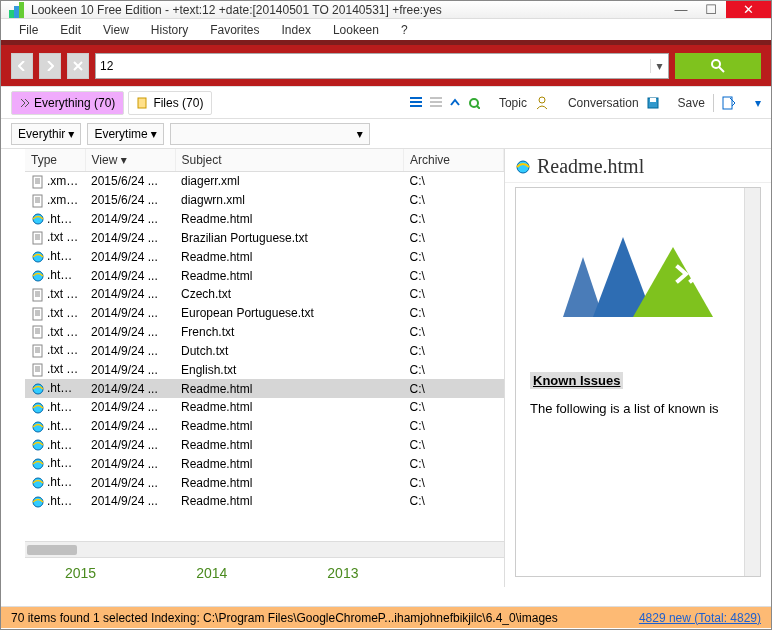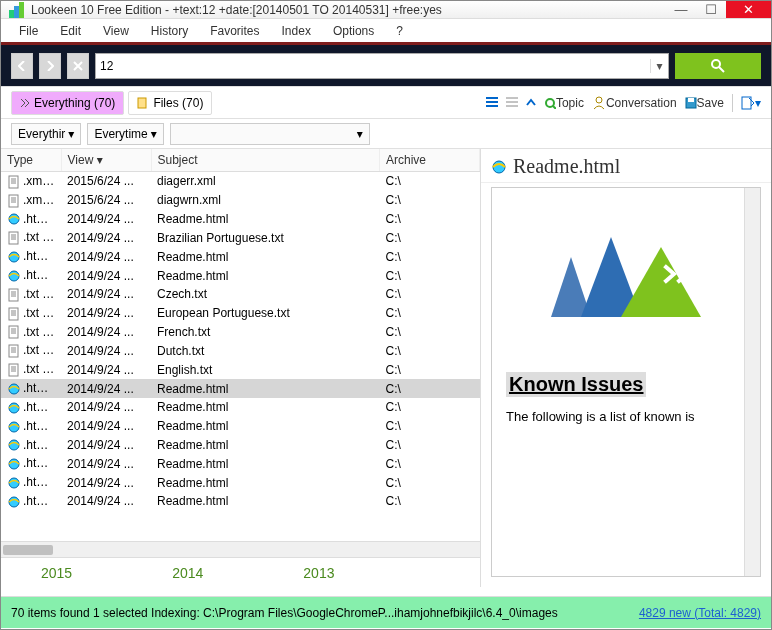--- a/index.html
+++ b/index.html
@@ -7,48 +7,48 @@
 
 
 .titlebar { height: 18px; background: linear-gradient(#fff, #f0f0f0); display: flex; align-items: center; padding: 0 0 0 8px; border-bottom: 1px solid #ddd; }
 .app-icon { width: 16px; height: 16px; margin-right: 6px; }
 .titlebar-text { flex: 1; color: #333; font-size: 12px; }
 .win-btns { display: flex; height: 100%; }
 .win-btn { width: 30px; height: 100%; display: flex; align-items: center; justify-content: center; color: #555; font-size: 13px; line-height: 1; }
 .win-btn.close { background: #e81123; color: #fff; width: 45px; }
 
 
-.menubar { height: 26px; display: flex; align-items: center; padding: 0 10px; gap: 6px; border-bottom: 3px solid #7f1d1d; }
+.menubar { height: 26px; display: flex; align-items: center; padding: 0 10px; gap: 6px; border-bottom: 5px solid #7f1d1d; }
 .menubar span { padding: 3px 8px; color: #333; }
 .menu-spacer { flex: 1; }
 .business-link { color: #1e90ff; text-decoration: underline; }
 
 
-.searchbar { height: 42px; display: flex; align-items: center; padding: 6px 10px; gap: 6px; background: #0f172a; border-bottom: 1px solid #e0e0e0; }
+.searchbar { height: 42px; display: flex; align-items: center; padding: 6px 10px; gap: 6px; background: #b91c1c; border-bottom: 1px solid #e0e0e0; }
 .nav-btn { width: 22px; height: 26px; background: #d8d8d8; display: flex; align-items: center; justify-content: center; color: #fff; border: 1px solid #ccc; }
 .search-input-wrap { flex: 1; display: flex; border: 1px solid #aaa; height: 26px; background: #fff; align-items: center; }
 .search-dd { width: 18px; text-align: center; color: #555; border-left: 1px solid #ddd; }
 .search-btn { width: 86px; height: 26px; background: #7fc21e; display: flex; align-items: center; justify-content: center; }
 
 
 .tabbar { height: 32px; display: flex; align-items: center; padding: 0 10px; gap: 4px; border-bottom: 1px solid #e0e0e0; }
 .tab { padding: 4px 8px; display: flex; align-items: center; gap: 4px; background: #f0abfc; border: 1px solid #ddd; border-radius: 2px; }
 .tab.active { background: #fff; justify-content: center; }
 .tab-spacer { flex: 1; }
 .tool-icons { display: flex; align-items: center; gap: 8px; }
-.tool-icon { display: flex; align-items: center; gap: 0; color: #333; }
+.tool-icon { display: flex; align-items: center; gap: 19px; color: #333; }
 
 
 .ddrow { height: 30px; display: flex; align-items: center; padding: 0 10px; gap: 6px; border-bottom: 1px solid #e0e0e0; }
 .dd { border: 1px solid #ccc; padding: 3px 6px; display: flex; align-items: center; gap: 3px; background: #fafafa; }
 .dd.wide { flex: 1; max-width: 200px; justify-content: flex-end; }
 
 
 .main { display: flex; height: 438px; }
-.left-pane { flex: 0 0 480px; display: flex; flex-direction: column; border-right: 1px solid #ddd; }
+.left-pane { flex: 0 0 480px; display: flex; flex-direction: column; border-right: 1px solid #ddd; margin-left: 24px; }
 .right-pane { flex: 1; display: flex; flex-direction: column; overflow: hidden; }
 
 
 .tbl { width: 100%; border-collapse: collapse; table-layout: fixed; }
 .tbl th { text-align: left; padding: 4px 6px; background: #fafafa; border-bottom: 1px solid #ddd; border-right: 1px solid #eee; font-weight: normal; color: #333; white-space: nowrap; overflow: hidden; }
 .tbl td { padding: 2px 6px; white-space: nowrap; overflow: hidden; text-overflow: ellipsis; }
 .tbl tr.selected { background: #d6d6d6; }
 .file-ico { display: inline-block; width: 14px; height: 14px; margin-right: 2px; vertical-align: middle; }
 .tbl-wrap { flex: 1; overflow-y: auto; overflow-x: hidden; }
 .hscroll { height: 16px; border-top: 1px solid #ddd; background: #f0f0f0; position: relative; }
@@ -57,26 +57,26 @@
 
 .timeline { height: 30px; border-top: 1px solid #ddd; display: flex; align-items: center; padding: 0 40px; gap: 100px; }
 .timeline span { color: #4a8a1e; font-size: 14px; position: relative; }
 
 
 .preview-header { padding: 6px 10px 4px 10px; display: flex; align-items: center; gap: 6px; border-bottom: 1px solid #eee; }
 .preview-title { font-family: Georgia, serif; font-size: 20px; color: #333; }
 .preview-path { padding: 0 10px 6px 10px; color: #555; font-size: 11px; white-space: nowrap; overflow: hidden; }
 .preview-body { flex: 1; margin: 4px 10px 10px 10px; border: 1px solid #ccc; padding: 14px; overflow: hidden; background: #fff; position: relative; }
 .logo-box { display: flex; justify-content: center; margin: 20px 0 40px 0; }
-.known-h { font-size: 20px; font-weight: bold; text-decoration: underline; background: #ddd; padding: 1px 3px; display: inline-block; margin-bottom: 12px; }
+.known-h { font-size: 13px; font-weight: bold; text-decoration: underline; background: #ddd; padding: 1px 3px; display: inline-block; margin-bottom: 12px; }
 .known-p { font-size: 13px; line-height: 1.3; }
 .sb-v { position: absolute; right: 0; top: 0; bottom: 0; width: 16px; background: #f0f0f0; border-left: 1px solid #ddd; }
 
 
-.statusbar { position: absolute; left: 0; right: 0; bottom: 1px; height: 32px; border-top: 1px solid #ddd; display: flex; align-items: center; padding: 0 10px; background: #86efac; font-size: 11px; }
+.statusbar { position: absolute; left: 0; right: 0; bottom: 1px; height: 22px; border-top: 1px solid #ddd; display: flex; align-items: center; padding: 0 10px; background: #fdba74; font-size: 11px; }
 .statusbar .right { margin-left: auto; }
 .stat-link { color: #1e60d0; text-decoration: underline; }
 
 svg { display: block; }
 </style>
 </head>
 <body>
 
 <div class="titlebar">
   <span class="app-icon">
@@ -94,21 +94,21 @@
   </div>
 </div>
 
 <div class="menubar">
   <span>File</span>
   <span>Edit</span>
   <span>View</span>
   <span>History</span>
   <span>Favorites</span>
   <span>Index</span>
-  <span>Options</span>
+  <span>Lookeen</span>
   <span>?</span>
   <span class="menu-spacer"></span>
 </div>
 
 <div class="searchbar">
   <div class="nav-btn">
     <svg width="8" height="10">
         <path d="M6 0 L1 5 L6 10" fill="none" stroke="#fff" stroke-width="2"></path>
       </svg>
   </div>

